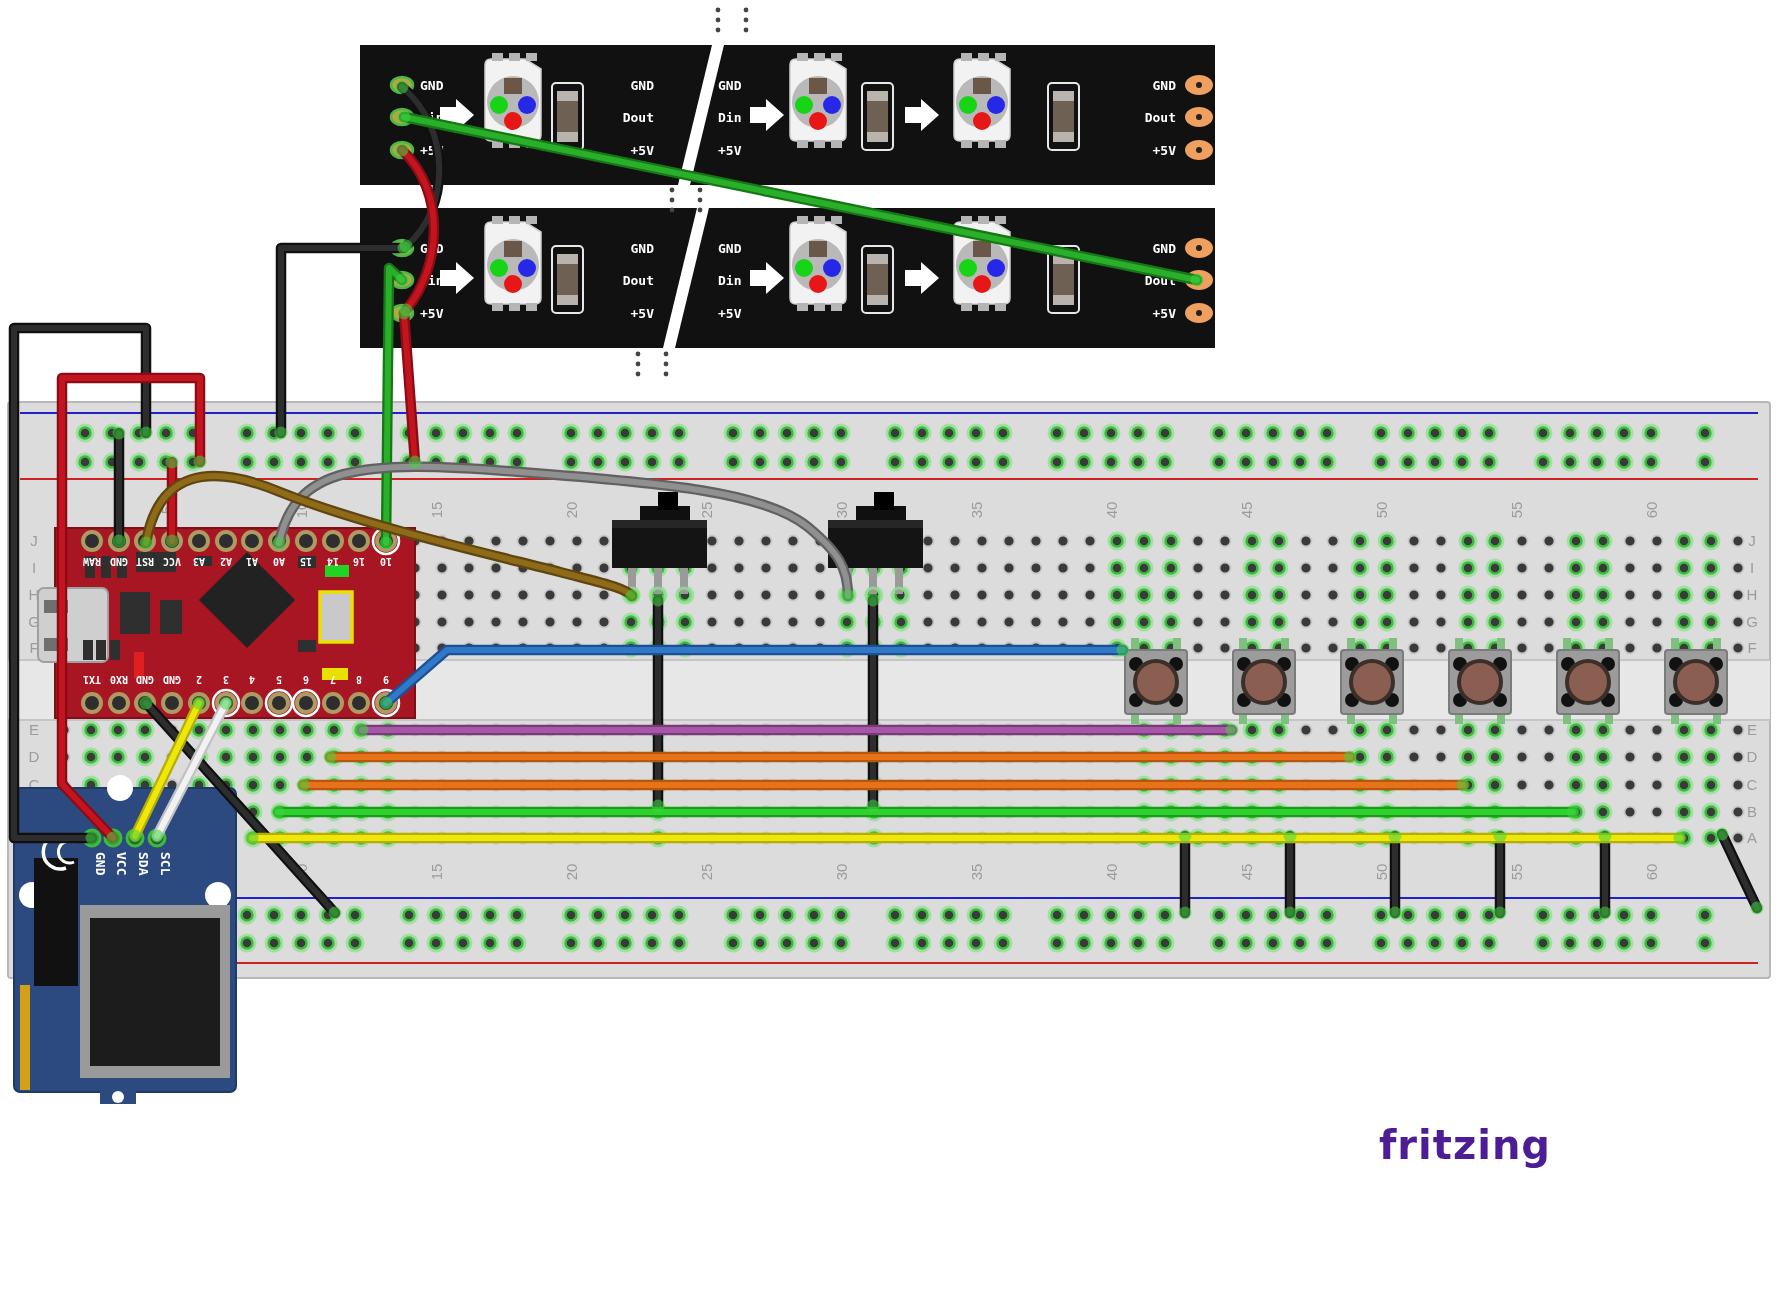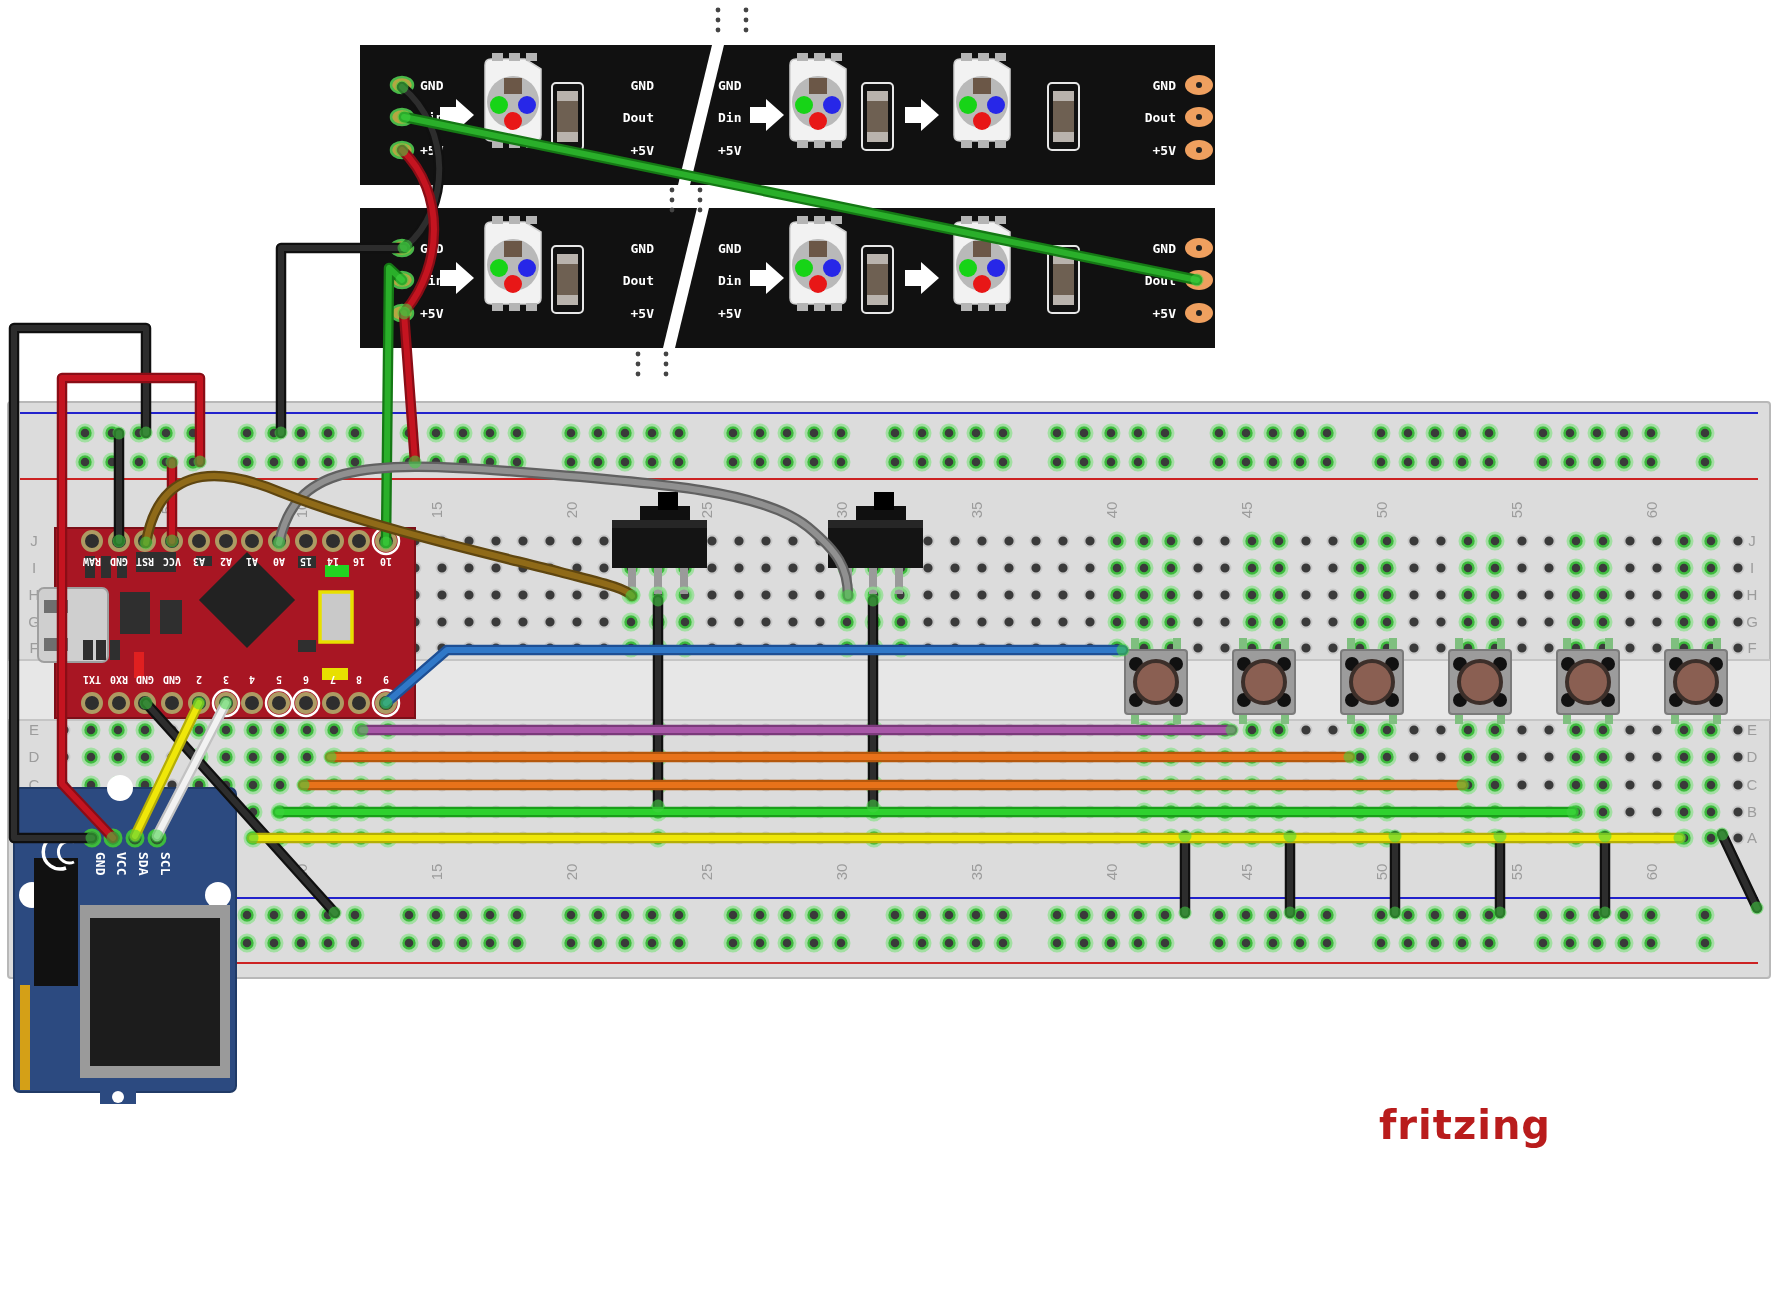--- a/index.html
+++ b/index.html
@@ -1,20 +1,20 @@
 <!DOCTYPE html>
 <html><head>
 <meta charset="utf-8">
 <style>
   html,body{margin:0;padding:0;background:#fff;}
   .stage{position:relative;width:1779px;height:1308px;background:#ffffff;overflow:hidden;
          font-family:"Liberation Sans",sans-serif;}
   svg{position:absolute;left:0;top:0;}
-  .watermark{position:absolute;right:228px;bottom:160px;font-size:40px;font-weight:700;
-             color:#b91c1c;letter-spacing:1px;font-family:"DejaVu Sans",sans-serif;}
+  .watermark{position:absolute;right:228px;bottom:140px;font-size:40px;font-weight:700;
+             color:#4c1d95;letter-spacing:1px;font-family:"DejaVu Sans",sans-serif;}
   text{user-select:none;}
 </style>
 </head>
 <body>
 
 <div class="stage">
   <svg id="scene" width="1779" height="1308" viewBox="0 0 1779 1308">
       <g>
         <rect x="8" y="402" width="1762" height="576" fill="#dcdcdc" stroke="#b8b8b8" stroke-width="2" rx="3"></rect>
         <rect x="8" y="660" width="1762" height="60" fill="#e7e7e7"></rect>

